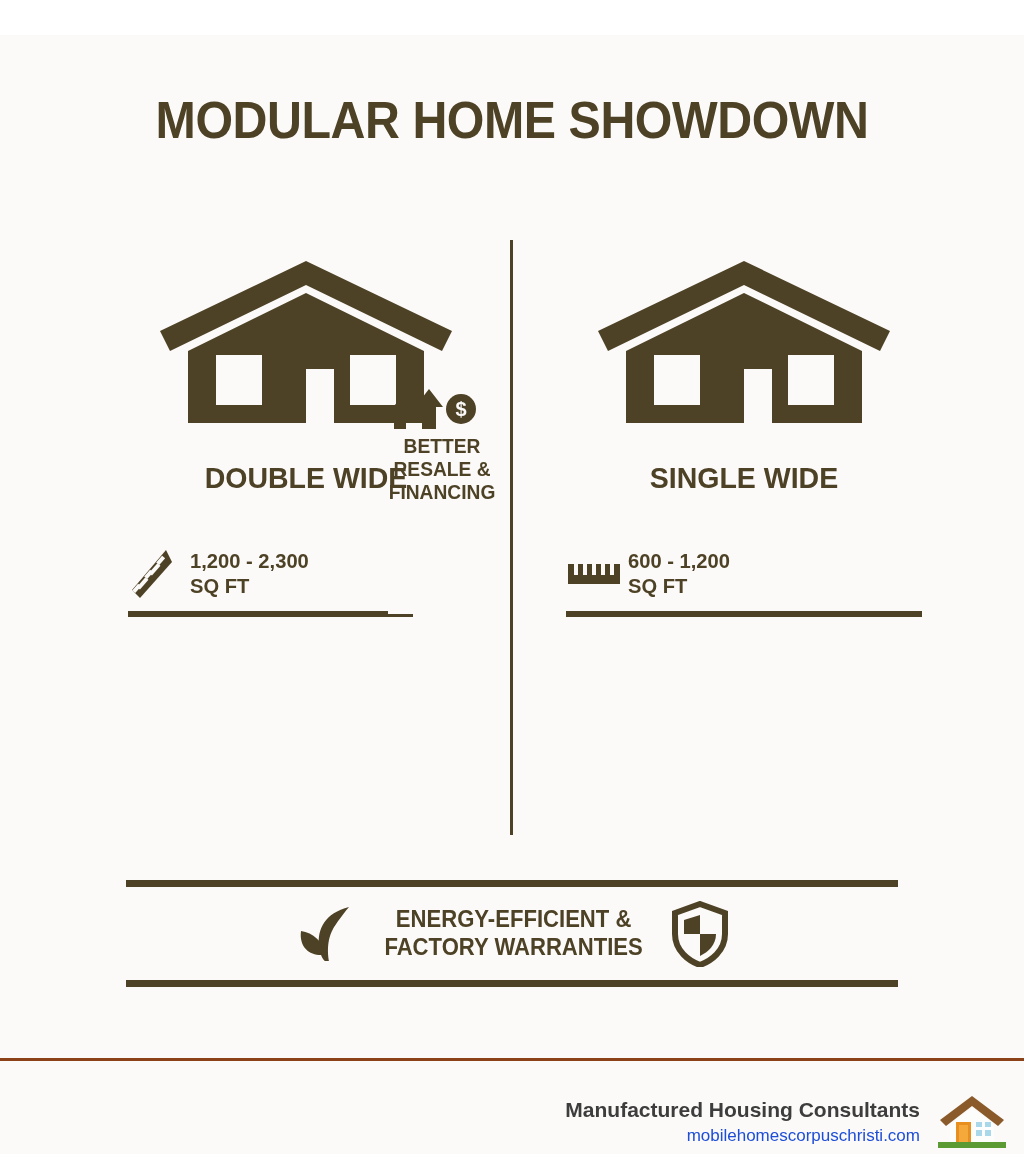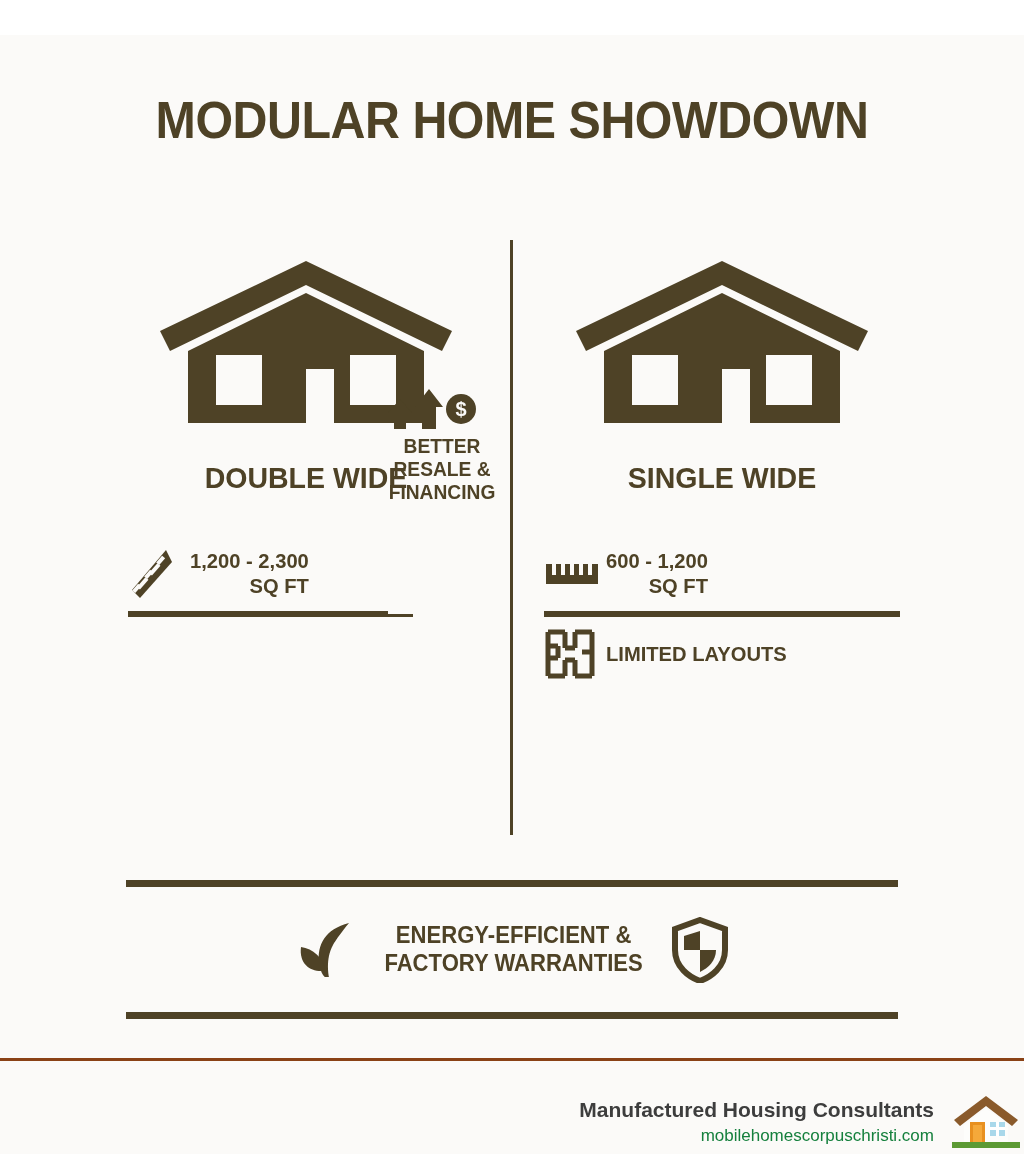--- a/index.html
+++ b/index.html
@@ -36,21 +36,21 @@
     transform-origin: center top;
     white-space: nowrap;
   }
 
   
   .col {
     position: absolute;
     top: 200px;
   }
   .col-left  { left: 128px;  width: 356px; }
-  .col-right { left: 544px;  width: 356px; }
+  .col-right { left: 566px;  width: 356px; }
 
   .house-wrap {
     height: 200px;
     display: flex;
     align-items: center;
     justify-content: center;
   }
   .col-head {
     text-align: center;
     font-size: 30px;
@@ -70,21 +70,20 @@
     height: 595px;
     background: #4e4226;
   }
 
   
   .rows { margin-top: 42px; position: relative; }
   .row {
     display: flex;
     align-items: center;
     min-height: 74px;
-    text-align: right;
   }
   .row-icon {
     width: 62px;
     flex: 0 0 62px;
     display: flex;
     align-items: center;
     justify-content: flex-start;
   }
   .row-text {
     font-size: 21px;
@@ -128,21 +127,21 @@
     left: 126px;
     top: 845px;
     width: 772px;
   }
   .banner-rule {
     height: 7px;
     background: #4e4226;
     width: 100%;
   }
   .banner-body {
-    height: 125px;
+    height: 93px;
     display: flex;
     align-items: center;
     justify-content: center;
     gap: 22px;
   }
   .banner-text {
     font-size: 23px;
     font-weight: bold;
     color: #4e4226;
     line-height: 1.2;
@@ -160,33 +159,34 @@
     background: #8a4216;
   }
   .footer {
     position: absolute;
     left: 0;
     top: 1055px;
     width: 1024px;
     display: flex;
     align-items: center;
     justify-content: flex-end;
+    padding-right: 14px;
     box-sizing: border-box;
     gap: 14px;
   }
   .footer-txt { text-align: right; }
   .footer-name {
     font-size: 21px;
     font-weight: bold;
     color: #3d3d3d;
     line-height: 1.25;
   }
   .footer-url {
     font-size: 17px;
-    color: #15803d;
+    color: #1d4ed8;
     line-height: 1.3;
     margin-top: 1px;
   }
   svg { display: block; }
 </style>
 </head>
 <body>
 
 <div id="infographic">
 
@@ -291,34 +291,20 @@
         </div>
         <div class="row-text" style="white-space:pre-line">600 - 1,200
 SQ FT</div>
       </div>
 
       <div class="rule"></div>
 
 
       <div class="rule"></div>
 
-      <div class="row">
-        <div class="row-icon">
-          <svg width="52" height="52" viewBox="0 0 52 52">
-            <g fill="none" stroke="#4e4226" stroke-width="5">
-              <path d="M4 4 L21 4 M31 4 L48 4 M4 4 L4 48 M48 4 L48 48 M4 48 L21 48 M31 48 L48 48"></path>
-              <path d="M21 4 L21 20 M21 32 L21 48 M31 4 L31 20 M31 32 L31 48"></path>
-              <path d="M21 20 L31 20 M21 32 L31 32"></path>
-              <path d="M4 18 L14 18 M14 18 L14 30 M4 30 L14 30"></path>
-              <path d="M38 24 L48 24"></path>
-            </g>
-          </svg>
-        </div>
-        <div class="row-text" style="white-space:pre-line">LIMITED LAYOUTS</div>
-      </div>
 
     </div>
   </div>
 
   <div class="banner">
     <div class="banner-rule"></div>
     <div class="banner-body">
       <div>
         <svg width="62" height="62" viewBox="0 0 62 62">
           <g fill="#4e4226">

